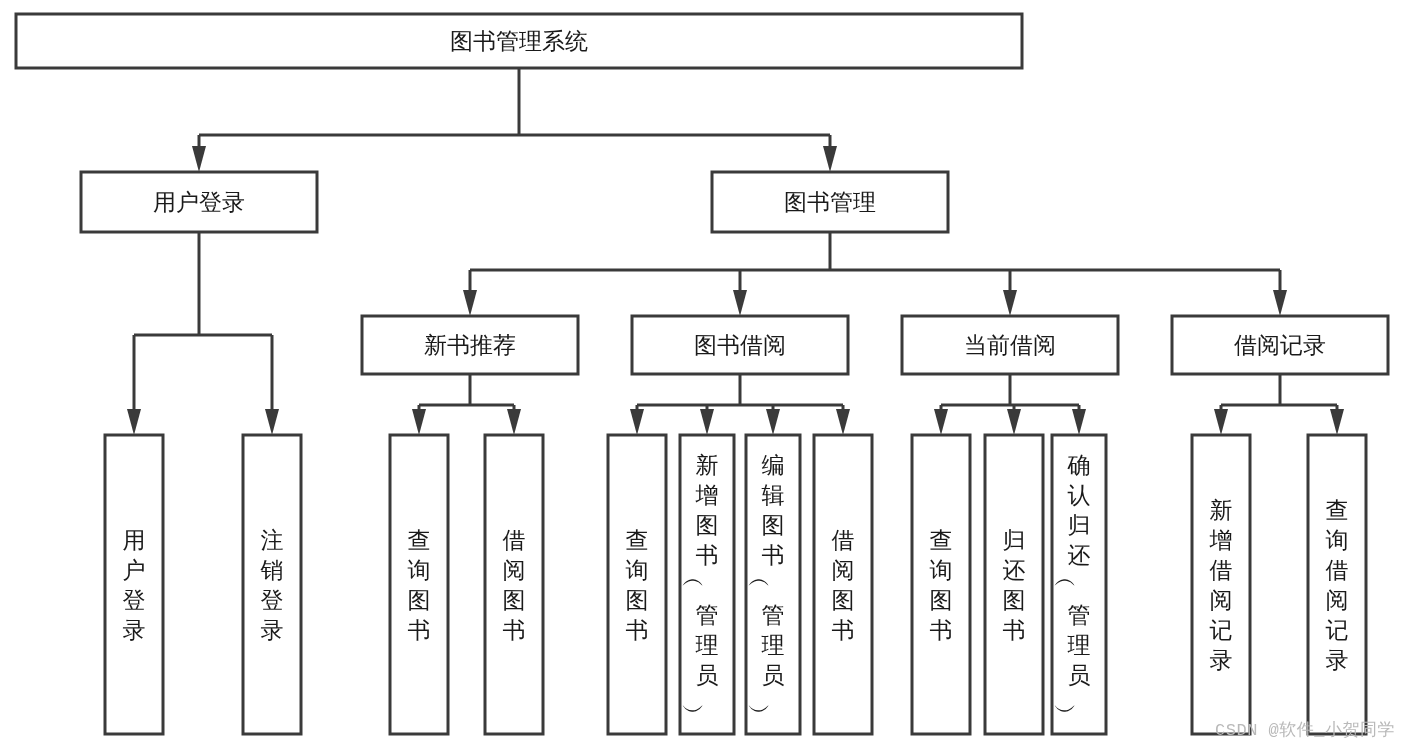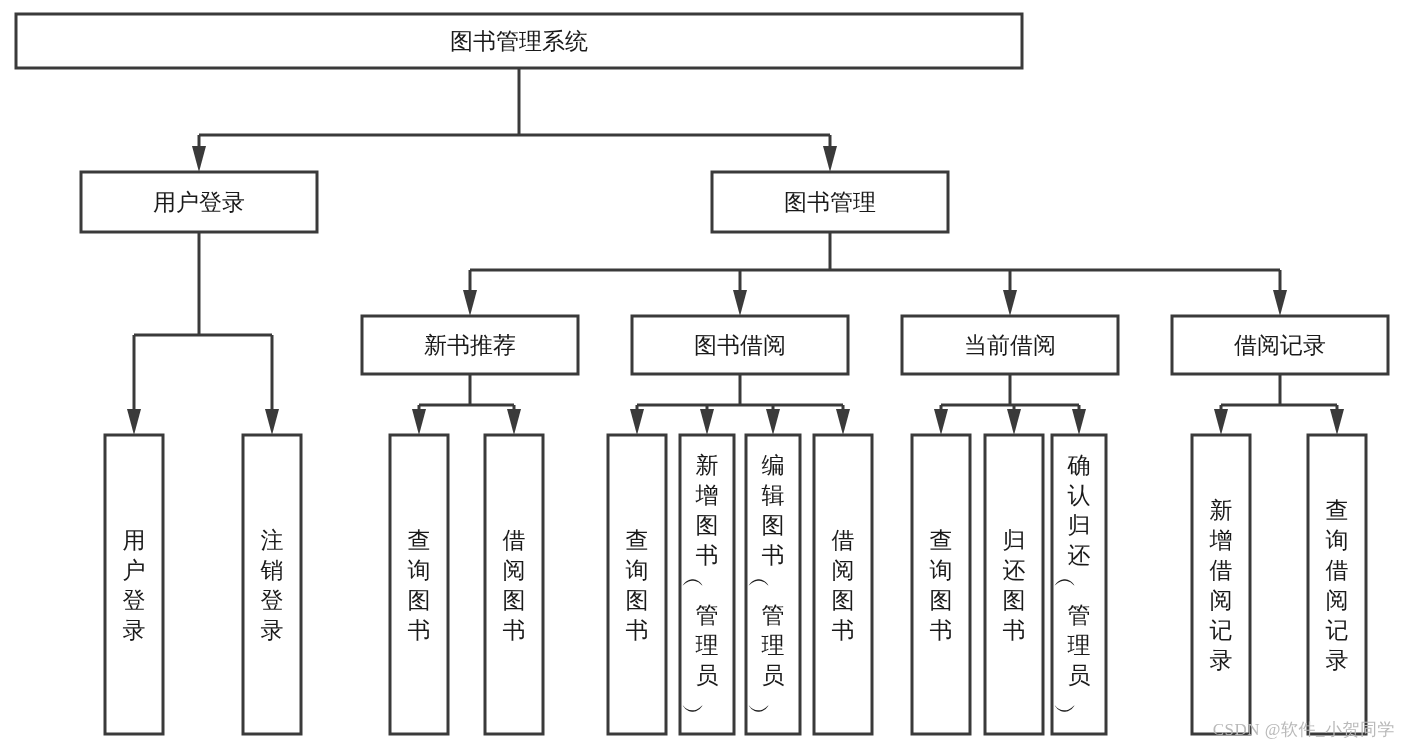--- a/index.html
+++ b/index.html
@@ -56,21 +56,21 @@
   .leaf-label {
     font-family: "DejaVu Sans", "Liberation Sans", sans-serif;
     font-size: 23px;
     fill: #1a1a1a;
     text-anchor: middle;
   }
   .watermark {
     position: absolute;
     right: 10px;
     bottom: 6px;
-    font-family: Liberation Serif, serif;
+    font-family: Liberation Mono, monospace;
     font-size: 17px;
     color: #b9b9b9;
     letter-spacing: 0.5px;
     white-space: nowrap;
     user-select: none;
   }
 </style>
 </head>
 <body>
 

